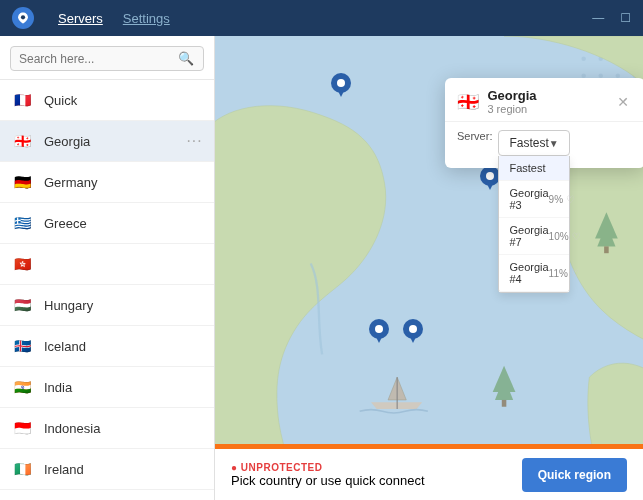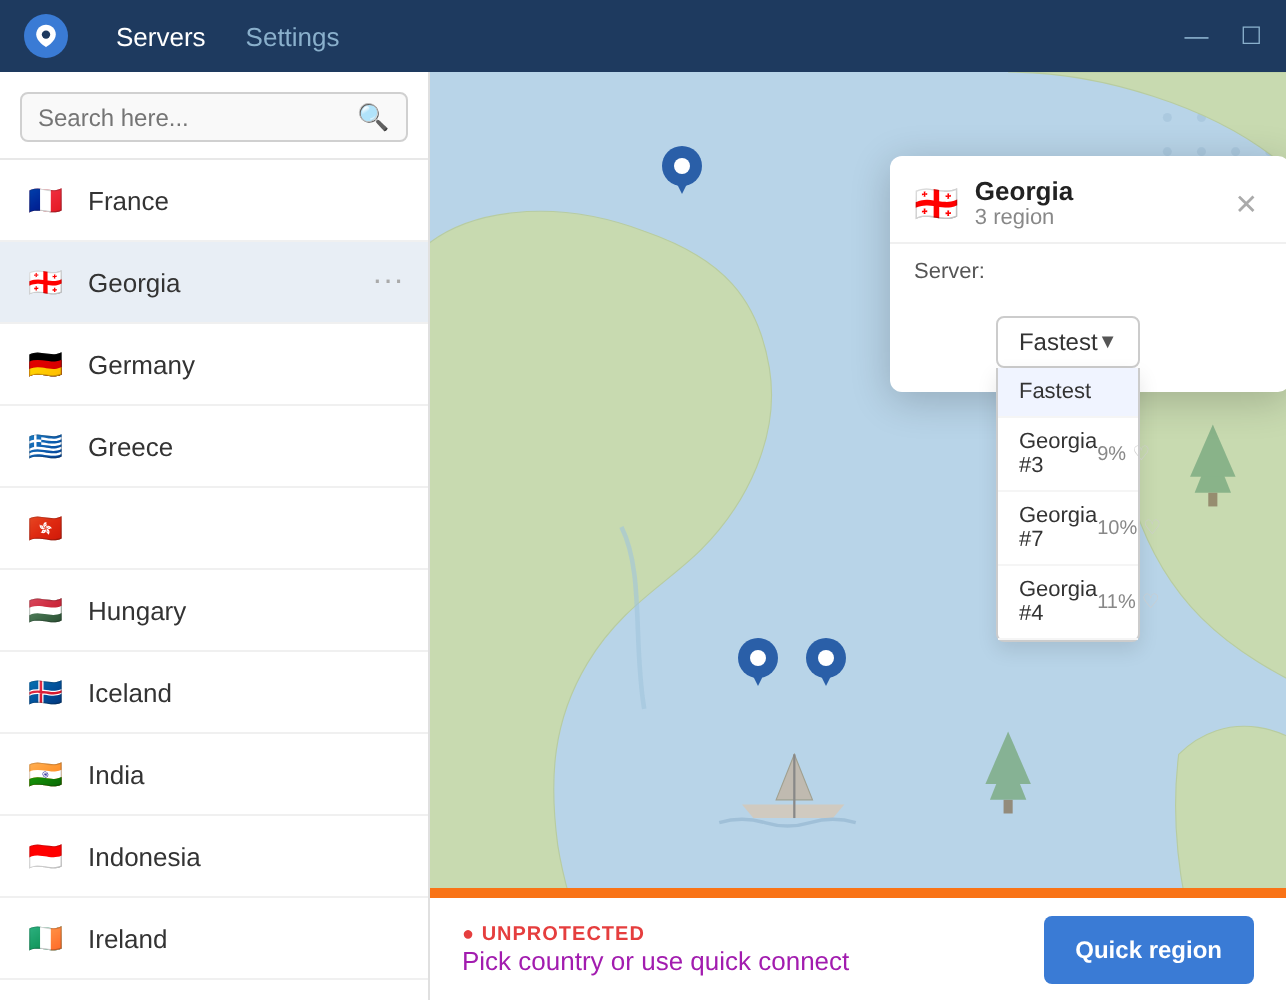--- a/index.html
+++ b/index.html
@@ -16,21 +16,21 @@
     }
     .titlebar-logo {
       width: 22px; height: 22px;
       background: #3a7bd5;
       border-radius: 50%;
       display: flex; align-items: center; justify-content: center;
       color: white; font-size: 10px; font-weight: bold;
     }
     .titlebar-nav { display: flex; gap: 4px; }
     .titlebar-nav span {
-      font-size: 13px; padding: 4px 8px; cursor: pointer; border-radius: 4px;
+      font-size: 13px; padding: 4px 8px; cursor: pointer; border-radius: 4px; text-decoration: underline;
     }
     .titlebar-nav span.active { color: white; }
     .titlebar-nav span.inactive { color: #8ab0cc; }
     .titlebar-controls {
       margin-left: auto; display: flex; gap: 16px; align-items: center;
     }
     .titlebar-controls span { color: #8ab0cc; font-size: 12px; cursor: pointer; }
 
     
     .main { display: flex; height: 464px; }
@@ -100,21 +100,21 @@
     }
     .popup-flag { font-size: 18px; }
     .popup-info { flex: 1; }
     .popup-title { font-size: 13px; font-weight: 600; color: #222; }
     .popup-sub { font-size: 11px; color: #888; }
     .popup-close { color: #aaa; cursor: pointer; font-size: 14px; padding: 2px 4px; }
     .popup-body { padding: 8px 12px; }
     .server-label { font-size: 11px; color: #555; margin-bottom: 4px; display: flex; align-items: flex-start; gap: 6px; }
 
     
-    .dropdown-wrap { position: relative; margin-top: 28px; }
+    .dropdown-wrap { position: relative; }
     .dropdown-btn {
       display: flex; align-items: center; justify-content: space-between;
       border: 1px solid #ccc; border-radius: 4px;
       padding: 5px 10px; font-size: 12px; cursor: pointer;
       background: white; color: #333;
     }
     .dropdown-arrow { color: #555; font-size: 10px; }
     .dropdown-list {
       position: absolute; top: 100%; left: 0; right: 0;
       background: white; border: 1px solid #ccc; border-top: none;
@@ -134,21 +134,21 @@
     .bottom-bar {
       position: absolute; bottom: 0; left: 0; right: 0;
       height: 56px; background: white;
       display: flex; align-items: center;
       padding: 0 16px;
       border-top: 5px solid #f97316;
       gap: 10px;
     }
     .status-text { flex: 1; }
     .status-unprotected { color: #e53e3e; font-size: 10px; font-weight: 700; letter-spacing: 0.5px; }
-    .status-msg { font-size: 13px; color: #a21caf; font-weight: 500; }
+    .status-msg { font-size: 13px; color: #000000; font-weight: 500; }
     .quick-connect-btn {
       background: #3a7bd5; color: white;
       border: none; border-radius: 4px;
       padding: 10px 16px; font-size: 12px; font-weight: 600;
       cursor: pointer; white-space: nowrap;
     }
   </style>
 </head>
 <body>
 
@@ -175,21 +175,21 @@
     <div class="search-bar">
       <div class="search-input-wrap">
         <input type="text" placeholder="Search here..." style="">
         <span class="search-icon">🔍</span>
       </div>
     </div>
     <div class="country-list" id="country-list">
 
     <div class="country-item">
     <span class="flag-circle">🇫🇷</span>
-    <span class="country-name">France</span>
+    <span class="country-name">Quick</span>
 
   </div>
         <div class="country-item active">
     <span class="flag-circle">🇬🇪</span>
     <span class="country-name">Georgia</span>
     <span class="more-btn">···</span>
   </div>
         <div class="country-item">
     <span class="flag-circle">🇩🇪</span>
     <span class="country-name">Germany</span>

